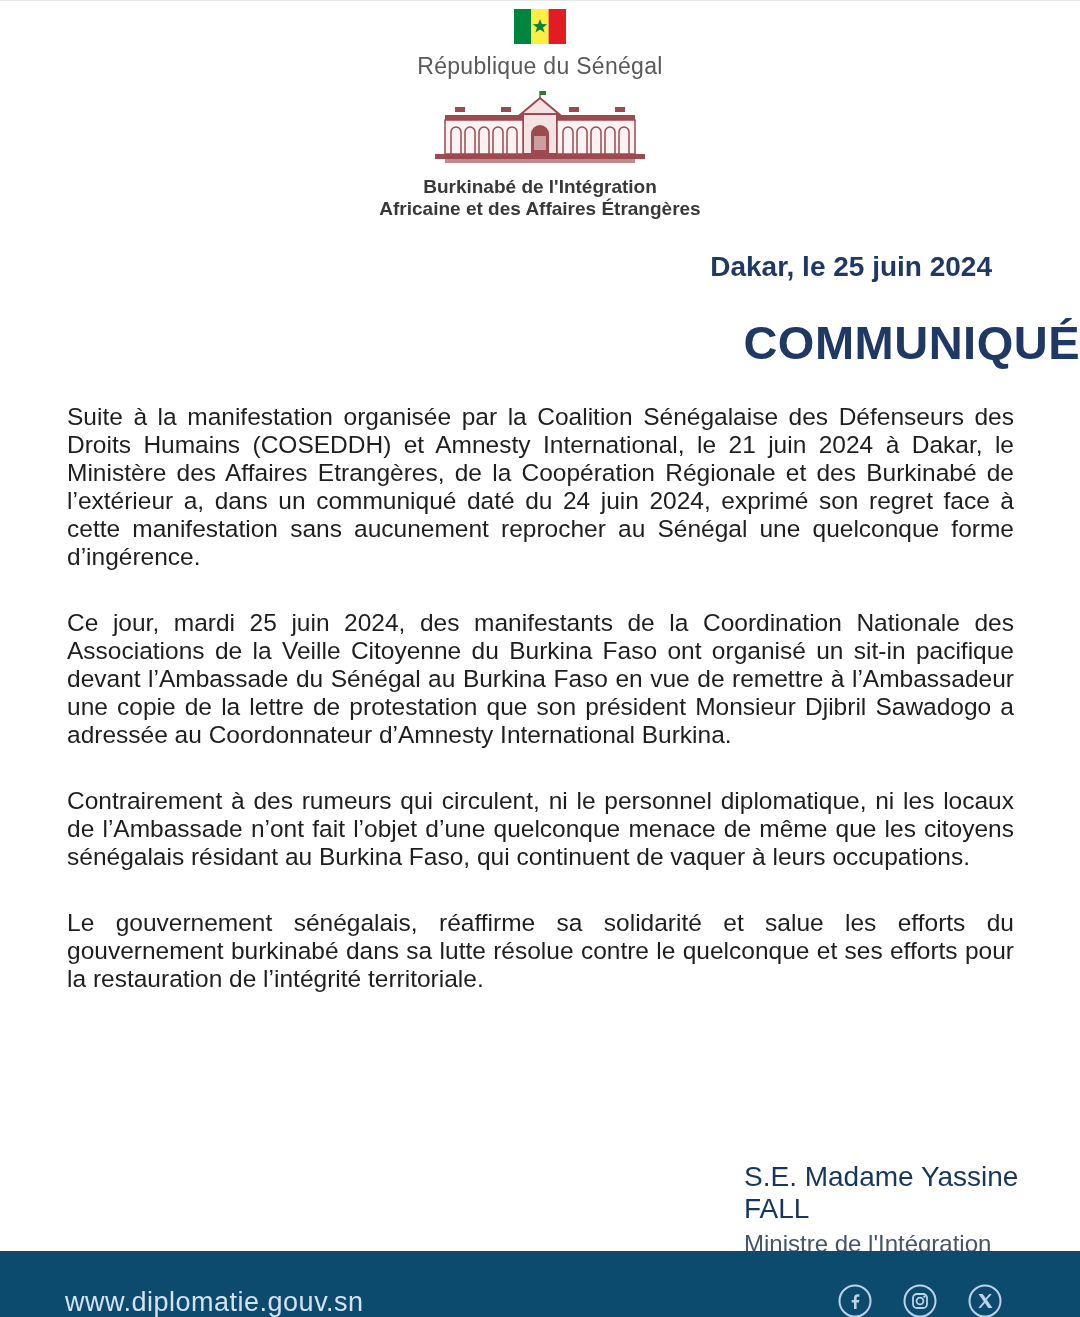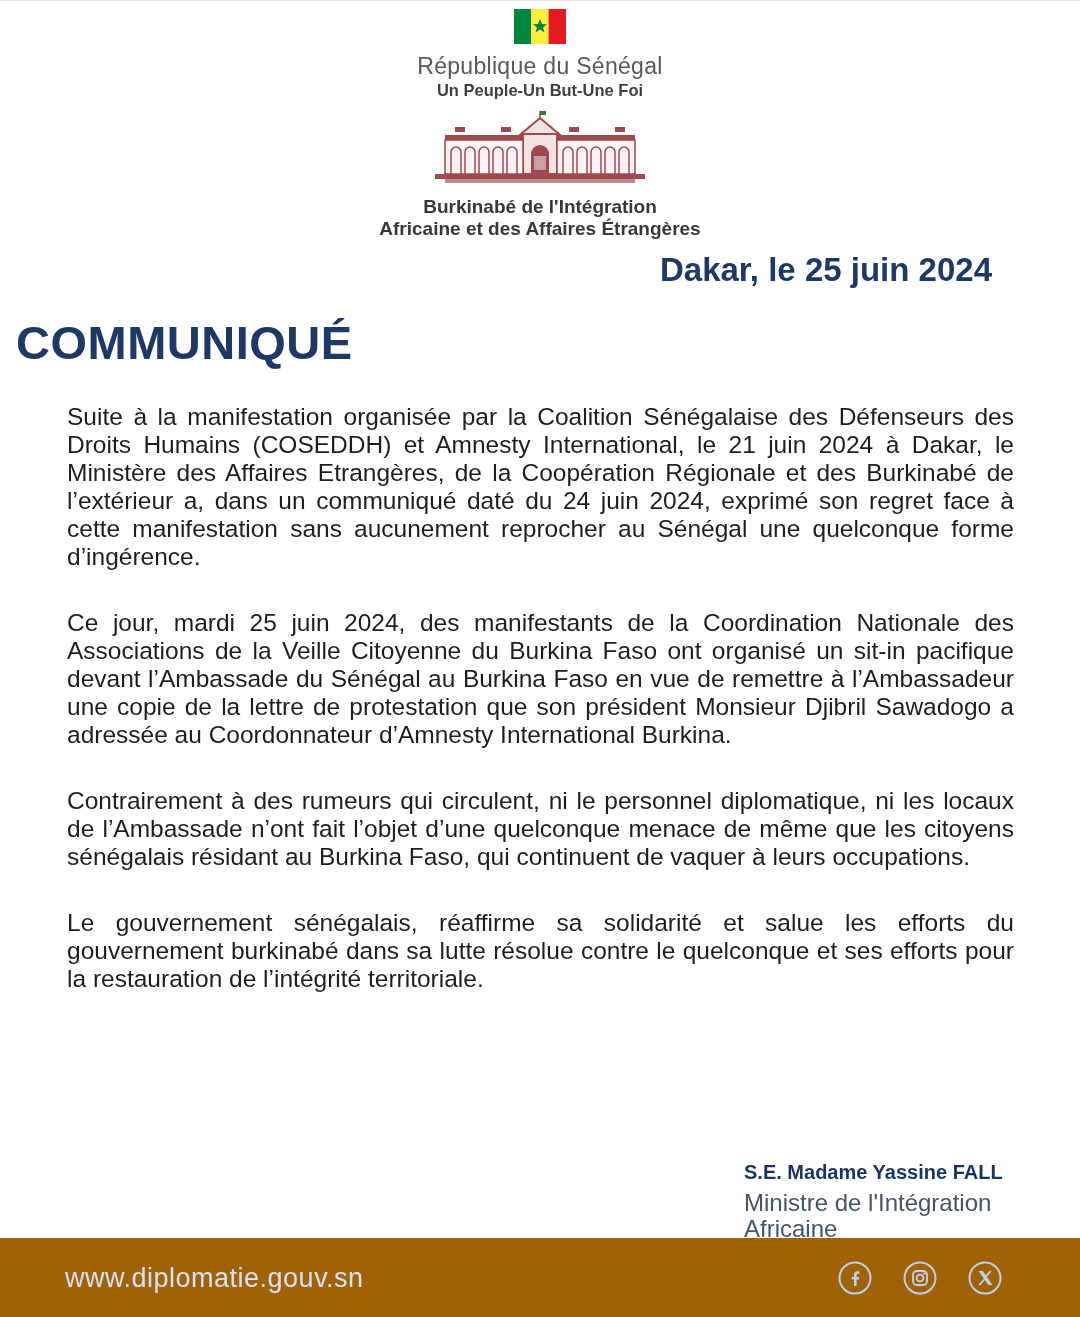--- a/index.html
+++ b/index.html
@@ -41,29 +41,29 @@
     font-weight: bold;
     color: #383838;
     line-height: 22px;
   }
 
   
   .dateline {
     position: absolute;
     top: 250px;
     right: 88px;
-    font-size: 33px;
+    font-size: 28px;
     font-weight: bold;
     color: #1f3864;
   }
   .title {
     position: absolute;
     top: 314px;
-    left: 16px; right: 0;
-    text-align: left;
+    left: 4px; right: 0;
+    text-align: right;
     font-size: 47px;
     font-weight: bold;
     color: #1f3864;
     letter-spacing: 0.5px;
   }
 
   
   .body-text {
     position: absolute;
     top: 402px;
@@ -76,39 +76,39 @@
   }
   .body-text p { margin-bottom: 38px; }
 
   
   .signature {
     position: absolute;
     top: 1160px;
     left: 744px;
   }
   .sig-name {
-    font-size: 20px;
-    font-weight: bold;
+    font-size: 28px;
+    font-weight: normal;
     color: #17365d;
     margin-bottom: 6px;
   }
   .sig-title {
     font-size: 24px;
     color: #44546a;
     line-height: 26px;
   }
 
   
   .footer {
     position: absolute;
     left: 0; right: 0; bottom: 0;
-    height: 80px;
-    background: #a16207;
+    height: 67px;
+    background: #0c4a6e;
     display: flex;
-    align-items: center;
+    align-items: flex-end;
     justify-content: space-between;
     padding: 0 78px 0 65px;
   }
   .website {
     font-size: 27px;
     color: #d5e2f0;
     letter-spacing: 0.5px;
     text-decoration: none;
     cursor: pointer;
   }
@@ -129,21 +129,20 @@
   <header class="letterhead">
     <span class="flag-wrap">
       <svg width="52" height="35" viewBox="0 0 52 35" aria-hidden="true">
         <rect x="0" y="0" width="17.3" height="35" fill="#00853f"></rect>
         <rect x="17.3" y="0" width="17.3" height="35" fill="#fdef42"></rect>
         <rect x="34.6" y="0" width="17.4" height="35" fill="#e31b23"></rect>
         <path d="M26 10 L27.9 15.1 L33.2 15.2 L29 18.4 L30.6 23.6 L26 20.5 L21.4 23.6 L23 18.4 L18.8 15.2 L24.1 15.1 Z" fill="#00853f"></path>
       </svg>
     </span>
     <div class="country">République du Sénégal</div>
-    <div class="motto">Un Peuple-Un But-Une Foi</div>
 
     <span class="building-wrap">
       <svg width="230" height="80" viewBox="0 0 230 80" aria-hidden="true">
 
         <line x1="115" y1="10" x2="115" y2="1" stroke="#9c4a4f" stroke-width="1.5"></line>
         <rect x="115" y="1" width="6" height="4" fill="#2e7d32"></rect>
 
         <path d="M96 24 L115 8 L134 24 Z" fill="#f3e3e3" stroke="#9c4a4f" stroke-width="2"></path>
 
         <rect x="98" y="24" width="34" height="40" fill="#f3e3e3" stroke="#9c4a4f" stroke-width="2"></rect>

